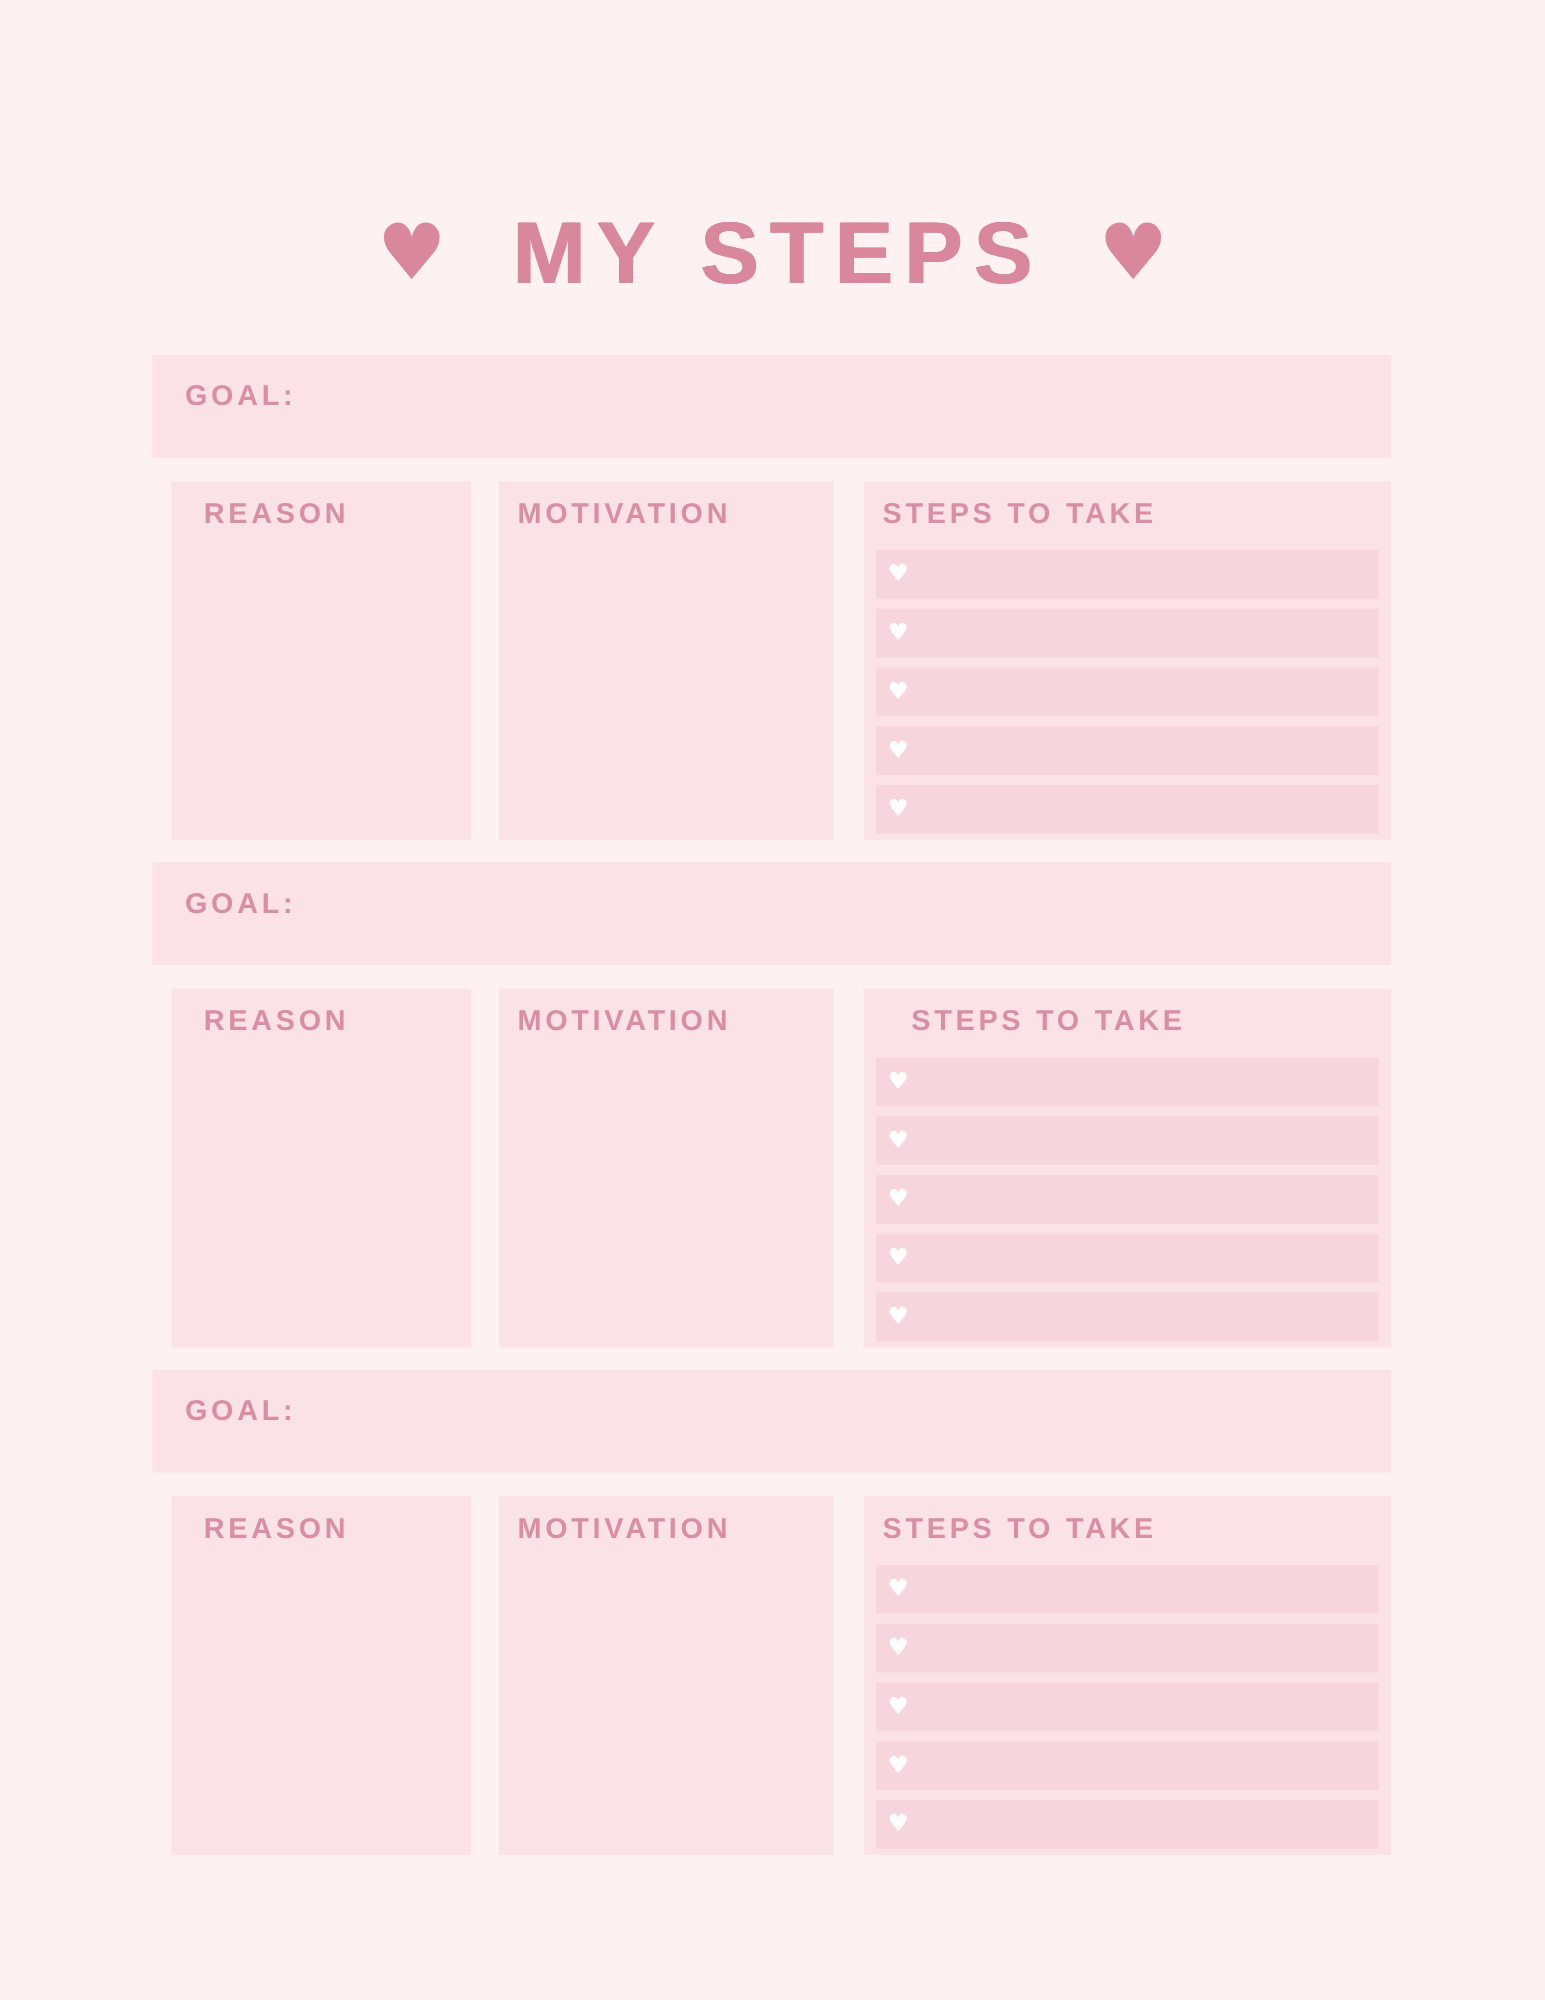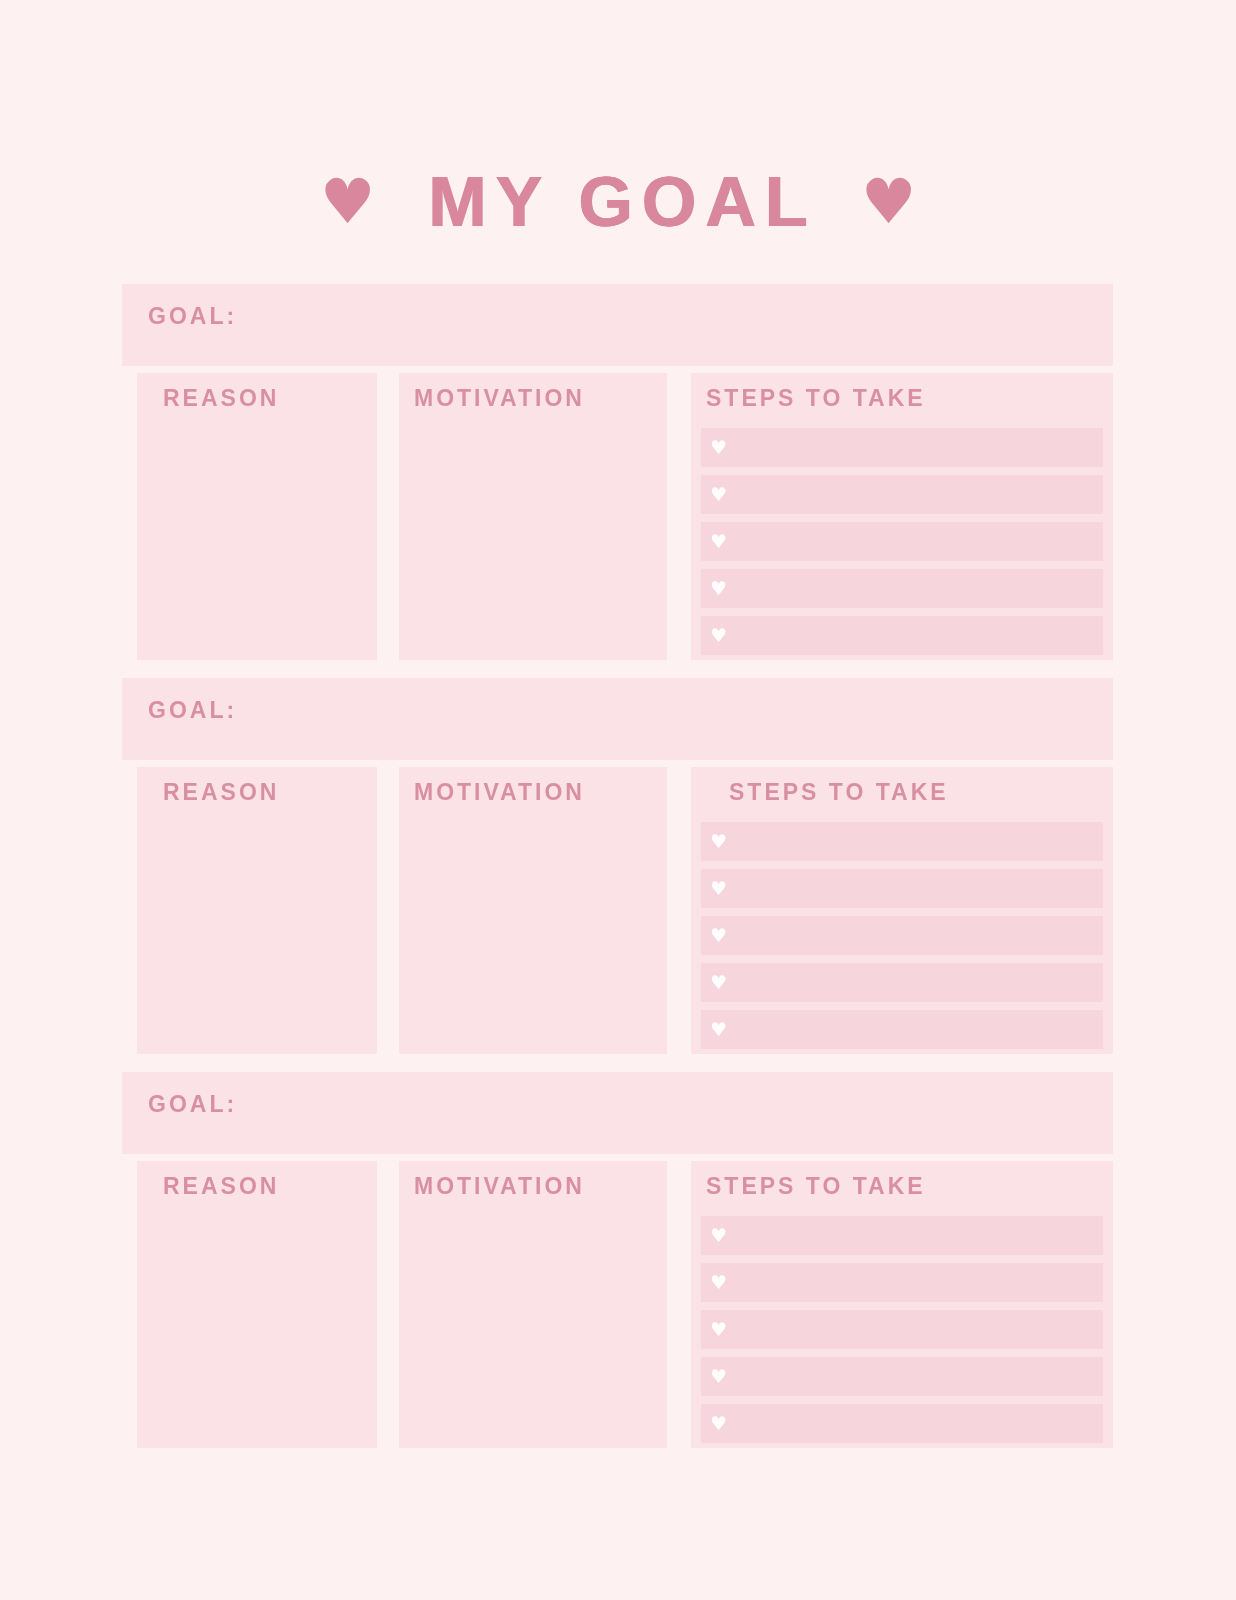--- a/index.html
+++ b/index.html
@@ -25,21 +25,21 @@
     color:#d8879c; letter-spacing:9px; padding-left:9px;
     text-shadow:0.6px 0 0 #d8879c, -0.6px 0 0 #d8879c;
     white-space:nowrap;
   }
 
   
   .content { position:absolute; top:284px; left:122px; width:991px; }
   .section { margin-bottom:18px; }
 
   .goal-bar {
-    height:82px; background:#fbe2e7; margin-bottom:7px;
+    height:82px; background:#fbe2e7; margin-bottom:19px;
     box-sizing:border-box; padding:20px 20px 0 26px;
     display:flex; gap:6px;
   }
   .goal-label, .col-heading {
     font-size:23px; font-weight:bold; letter-spacing:3px;
     color:#d98fa2; line-height:24px; white-space:nowrap;
   }
   .goal-value { flex:1; }
 
   .cols { display:flex; height:287px; }
@@ -61,21 +61,21 @@
     font-family:"DejaVu Sans", sans-serif;
     font-size:19px; line-height:1; color:#fffdfd;
   }
   .step-value { flex:1; height:100%; }
 </style>
 </head>
 <body>
 
 <div class="title-row">
   <span class="title-heart">♥</span>
-  <span class="page-title">MY GOAL</span>
+  <span class="page-title">MY STEPS</span>
   <span class="title-heart">♥</span>
 </div>
 
 <div class="content">
 
   <div class="section">
     <div class="goal-bar">
       <span class="goal-label">GOAL:</span>
       <span class="goal-value"></span>
     </div>

